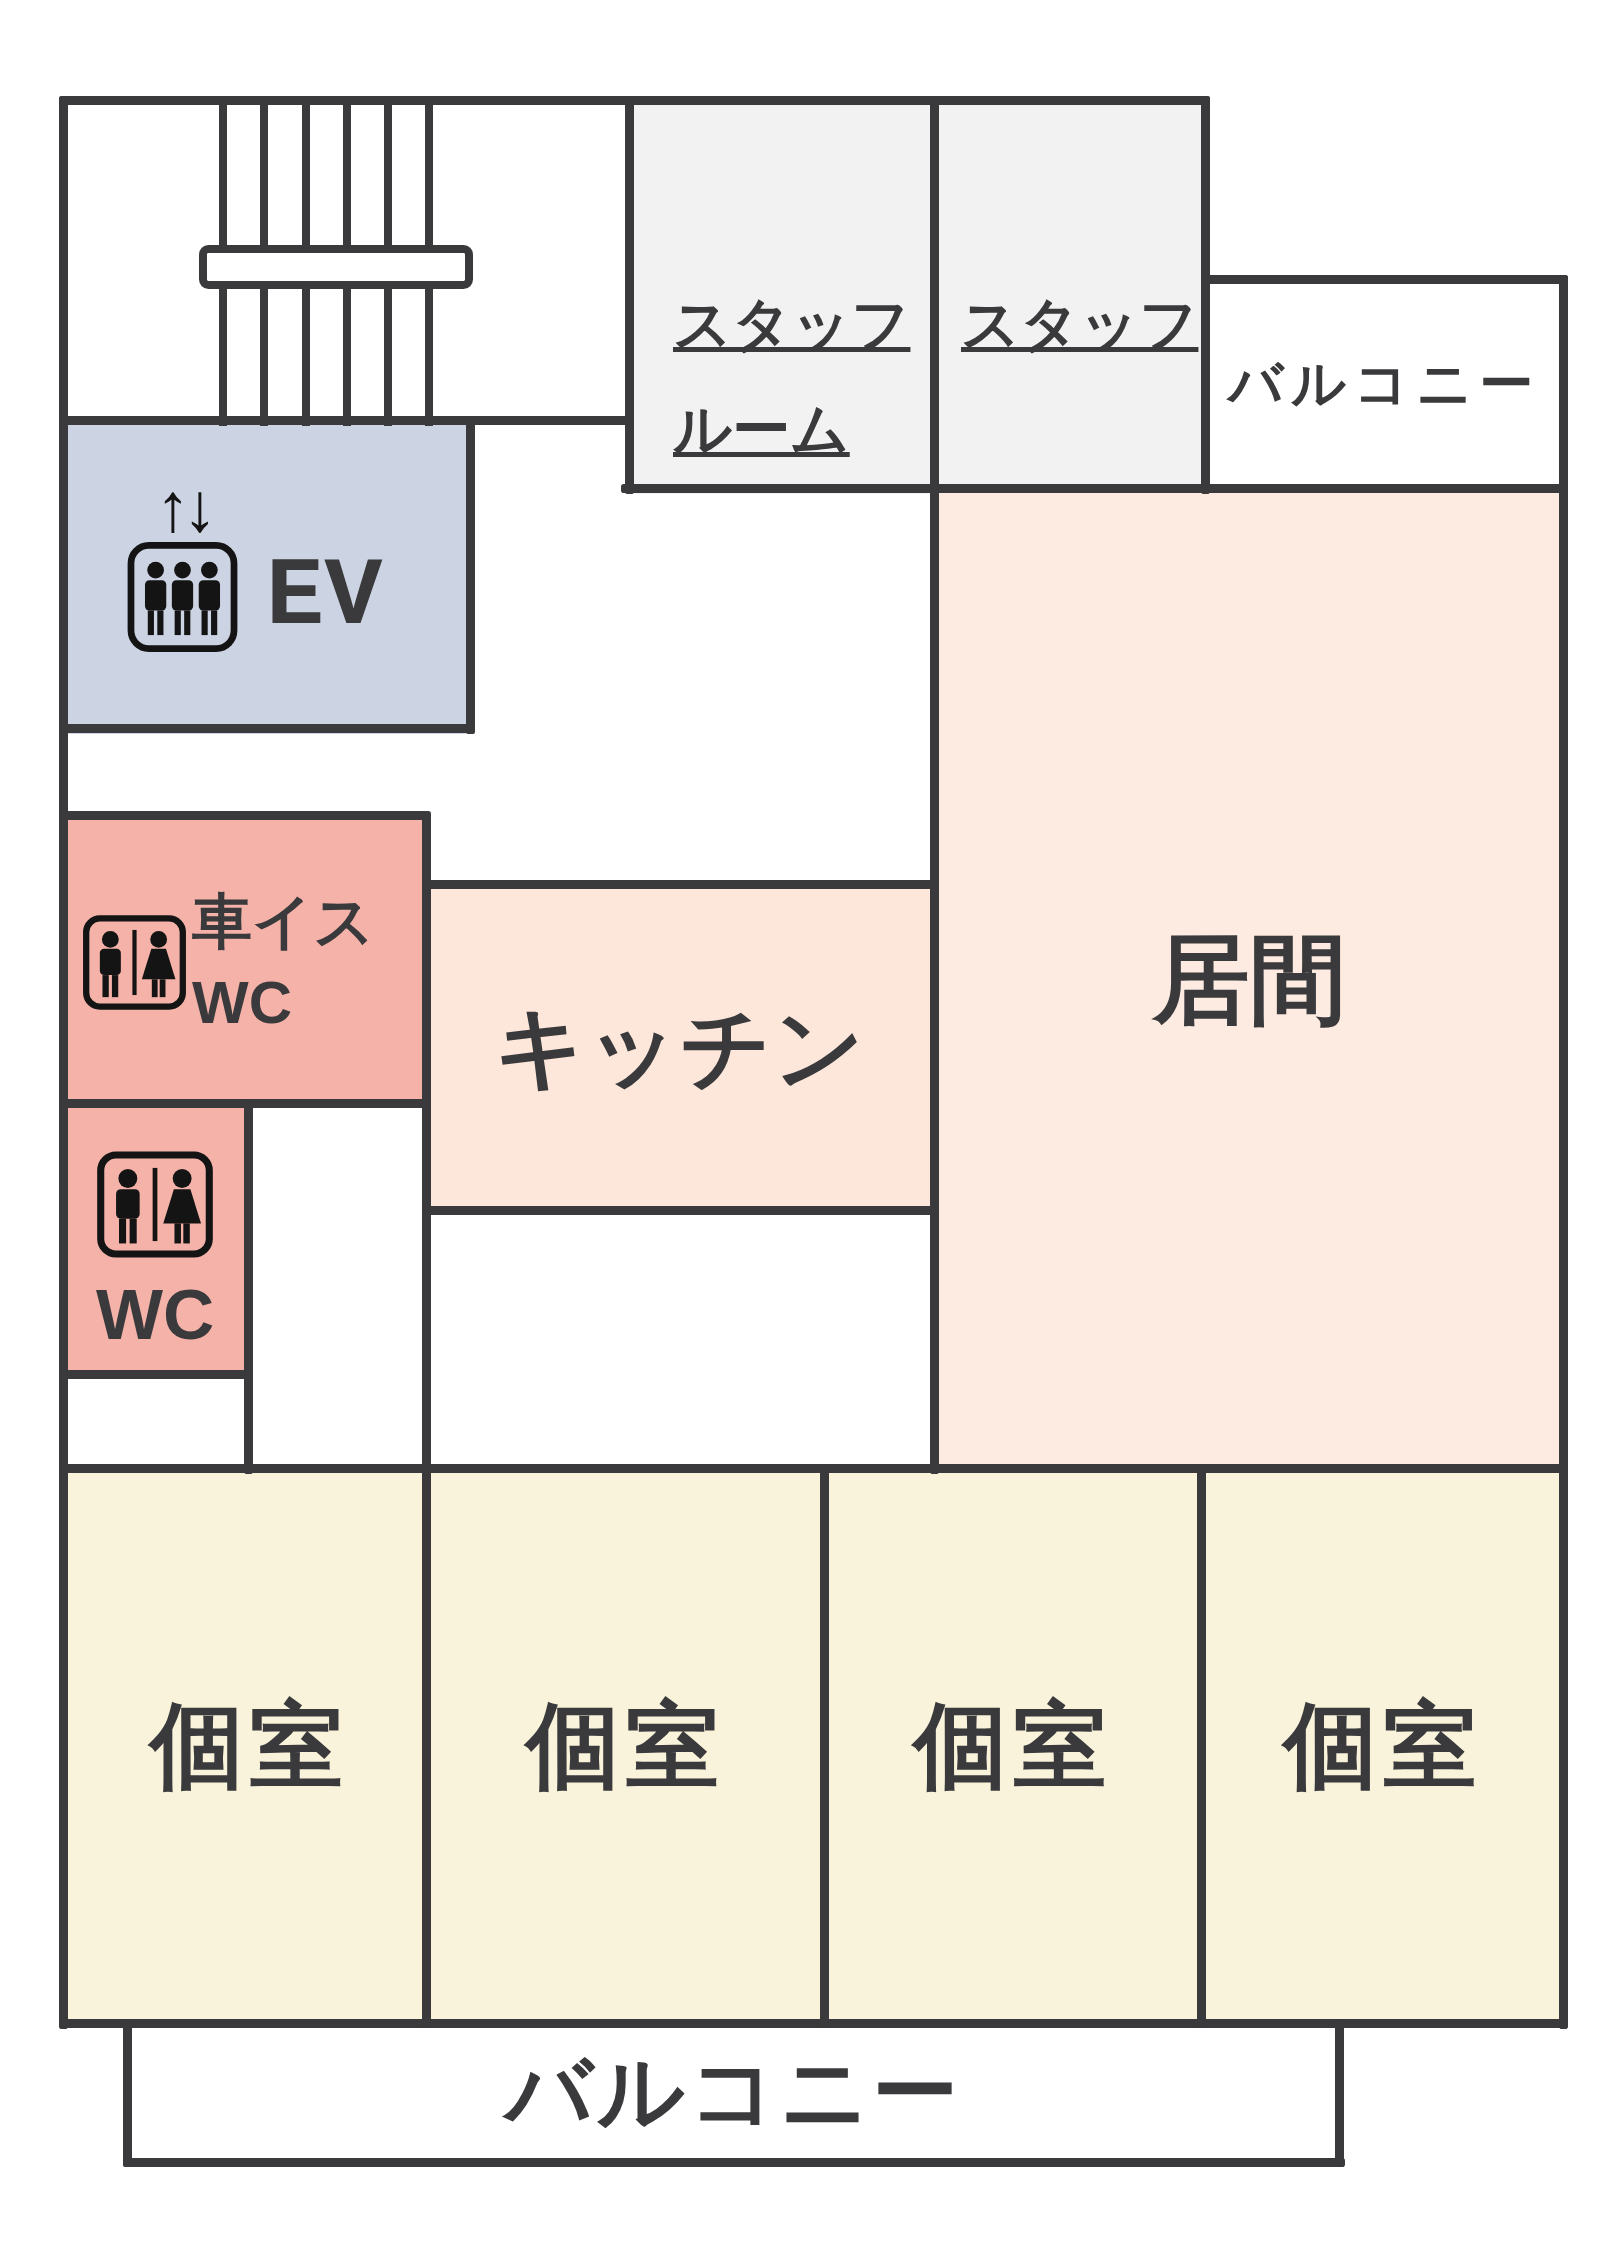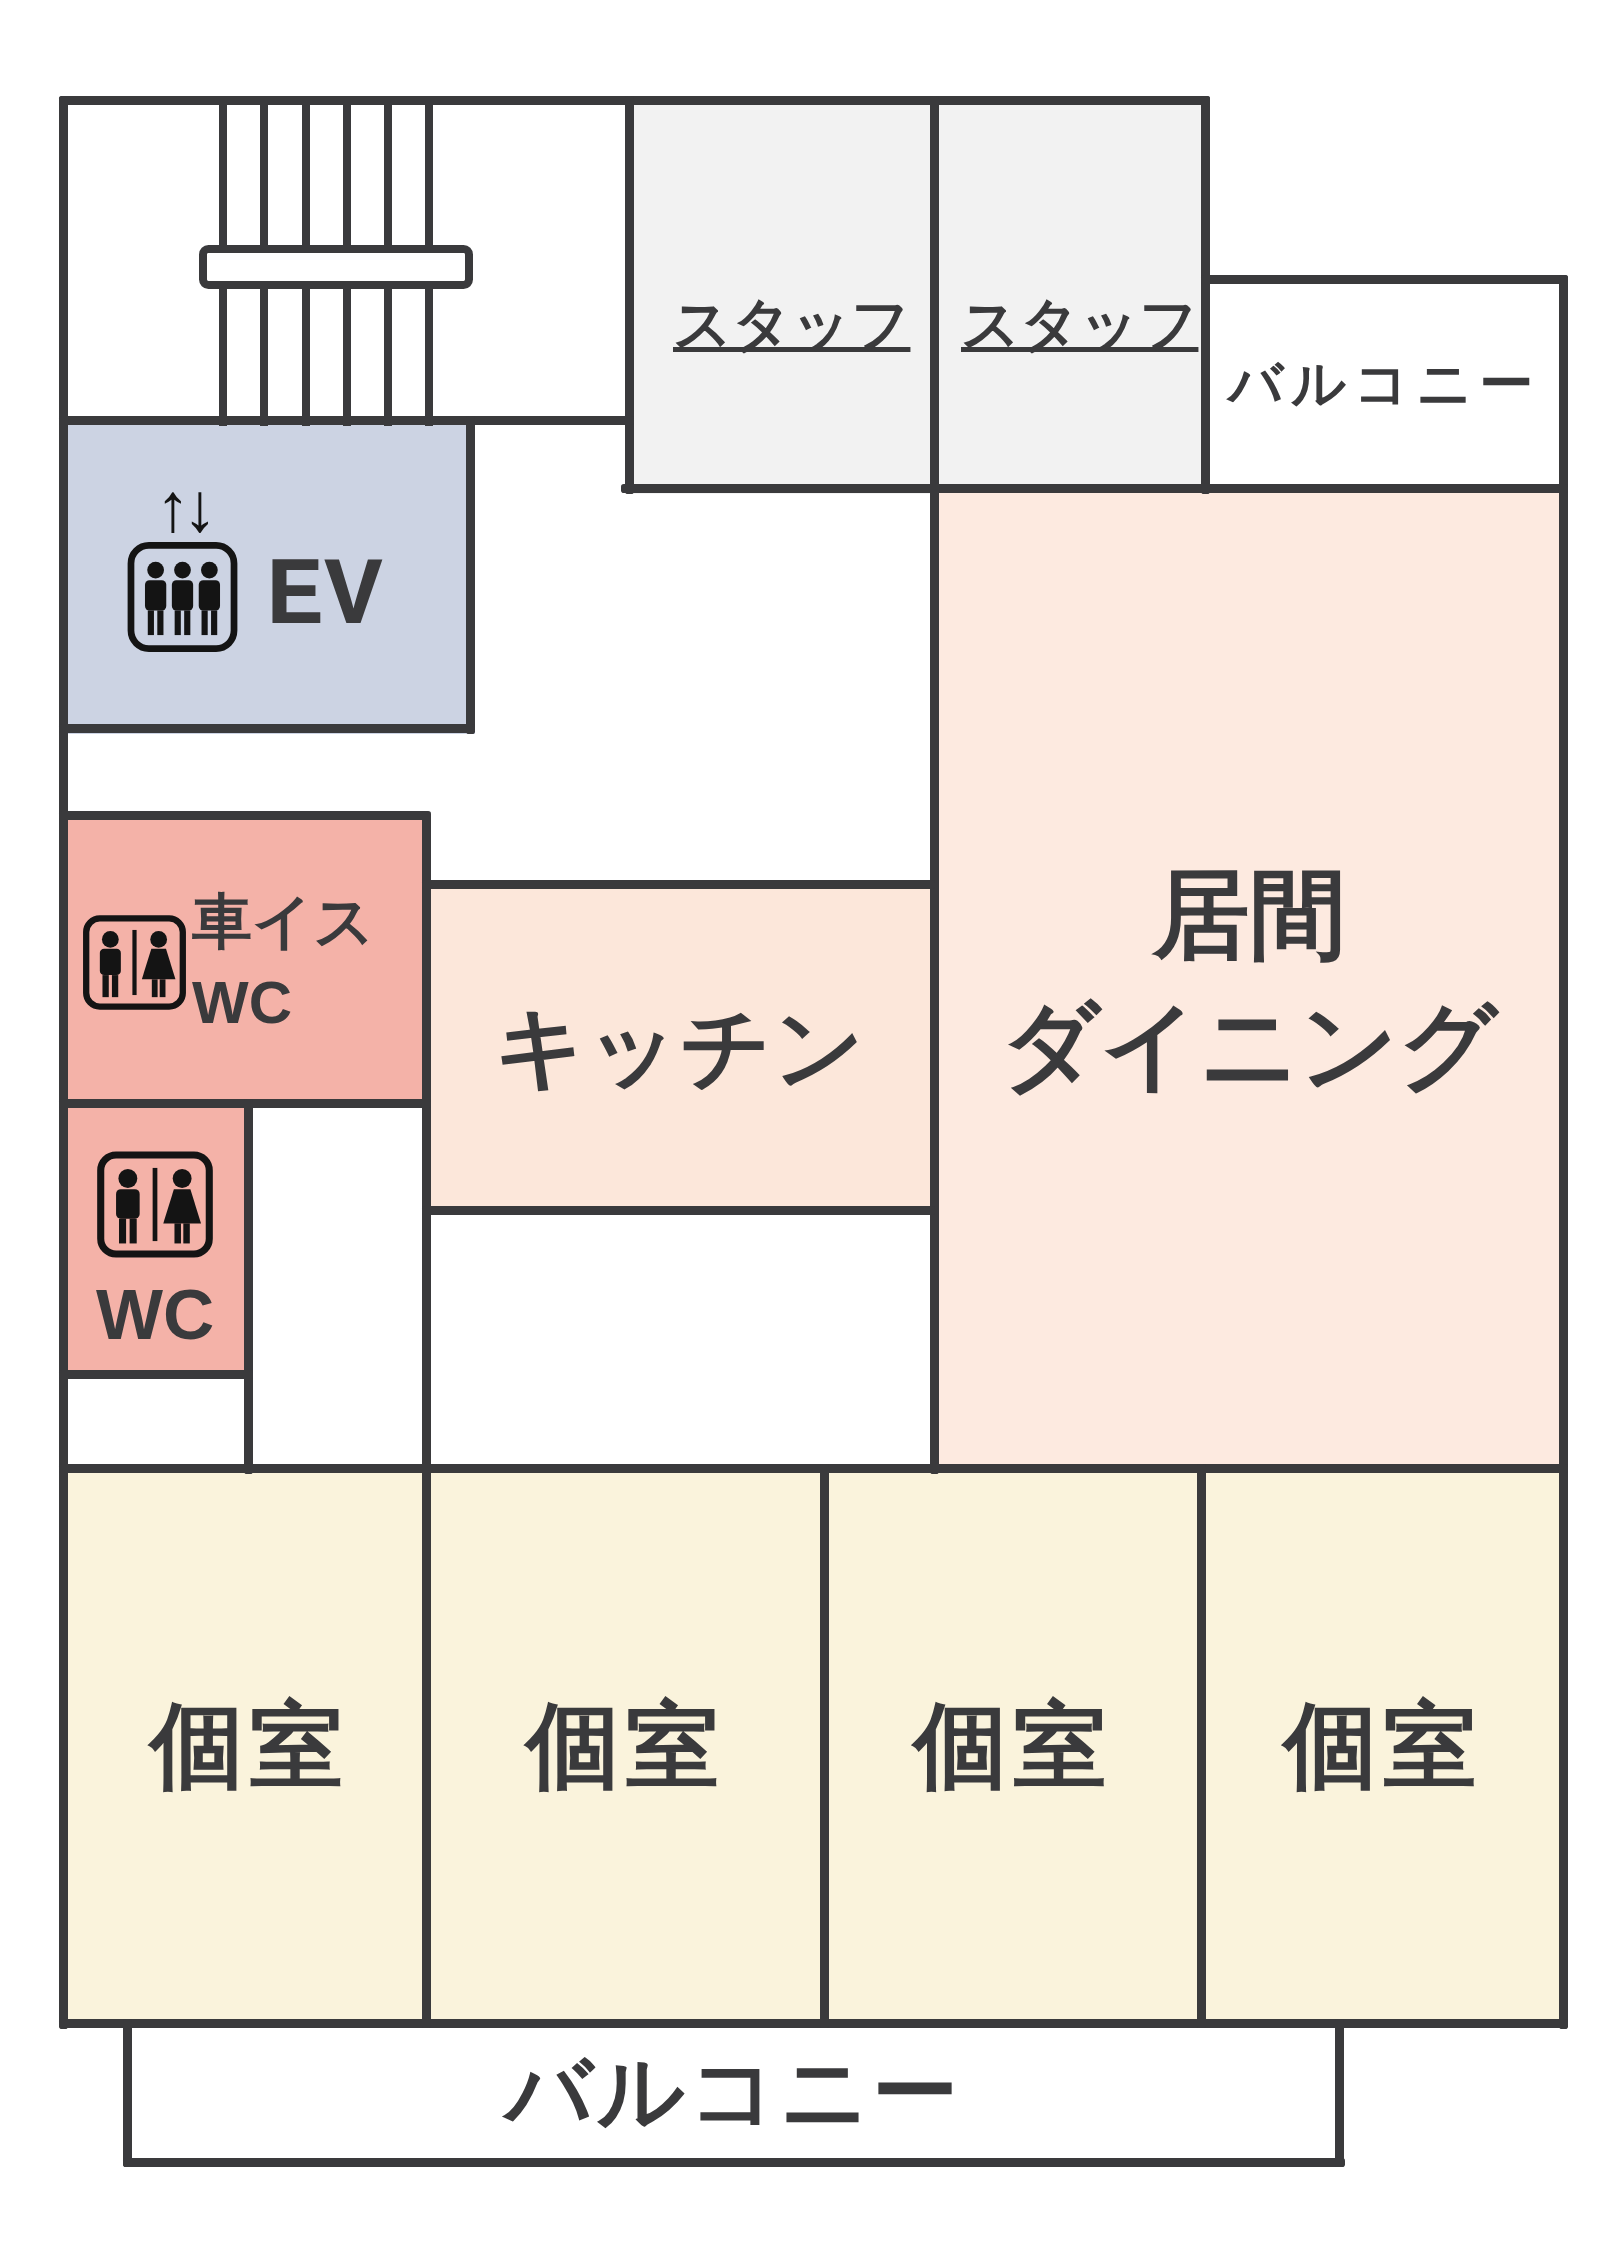--- a/index.html
+++ b/index.html
@@ -117,30 +117,30 @@
           <rect x="64.5" y="35" width="19" height="27" rx="4"></rect>
           <rect x="67" y="62" width="5.5" height="22"></rect>
           <rect x="75.5" y="62" width="5.5" height="22"></rect>
       </g>
     </svg>
   </div>
   <div class="lbl ev-text" style="left:266px;top:541px;height:112px;font-family:Liberation Mono, monospace;">EV</div>
 
   <div class="lbl staff-lbl" style="left:673px;top:271px;">
     <div>スタッフ</div>
+    <div>ルーム</div>
   </div>
   <div class="lbl staff-lbl" style="left:961px;top:271px;">
     <div>スタッフ</div>
   </div>
 
   <div class="lbl center-lbl balcony-top-lbl" style="left:1210px;top:284px;width:349px;height:200px;">バルコニー</div>
 
   <div class="lbl center-lbl living-lbl" style="left:940px;top:494px;width:619px;height:971px;display:flex;">
     <div>居間</div>
-    <div>ダイニング</div>
   </div>
 
   <div class="lbl center-lbl kitchen-lbl" style="left:431px;top:889px;width:499px;height:317px;">キッチン</div>
 
   <div class="abs" style="left:82px;top:912px;">
     <svg width="105" height="101" viewBox="0 0 100 92">
       <rect x="4" y="4" width="92" height="84" rx="13" fill="none" stroke="#141414" stroke-width="6"></rect>
       <rect x="48" y="15" width="4" height="62" fill="#141414"></rect>
       <g fill="#141414">
         <circle cx="27" cy="24" r="8"></circle>

